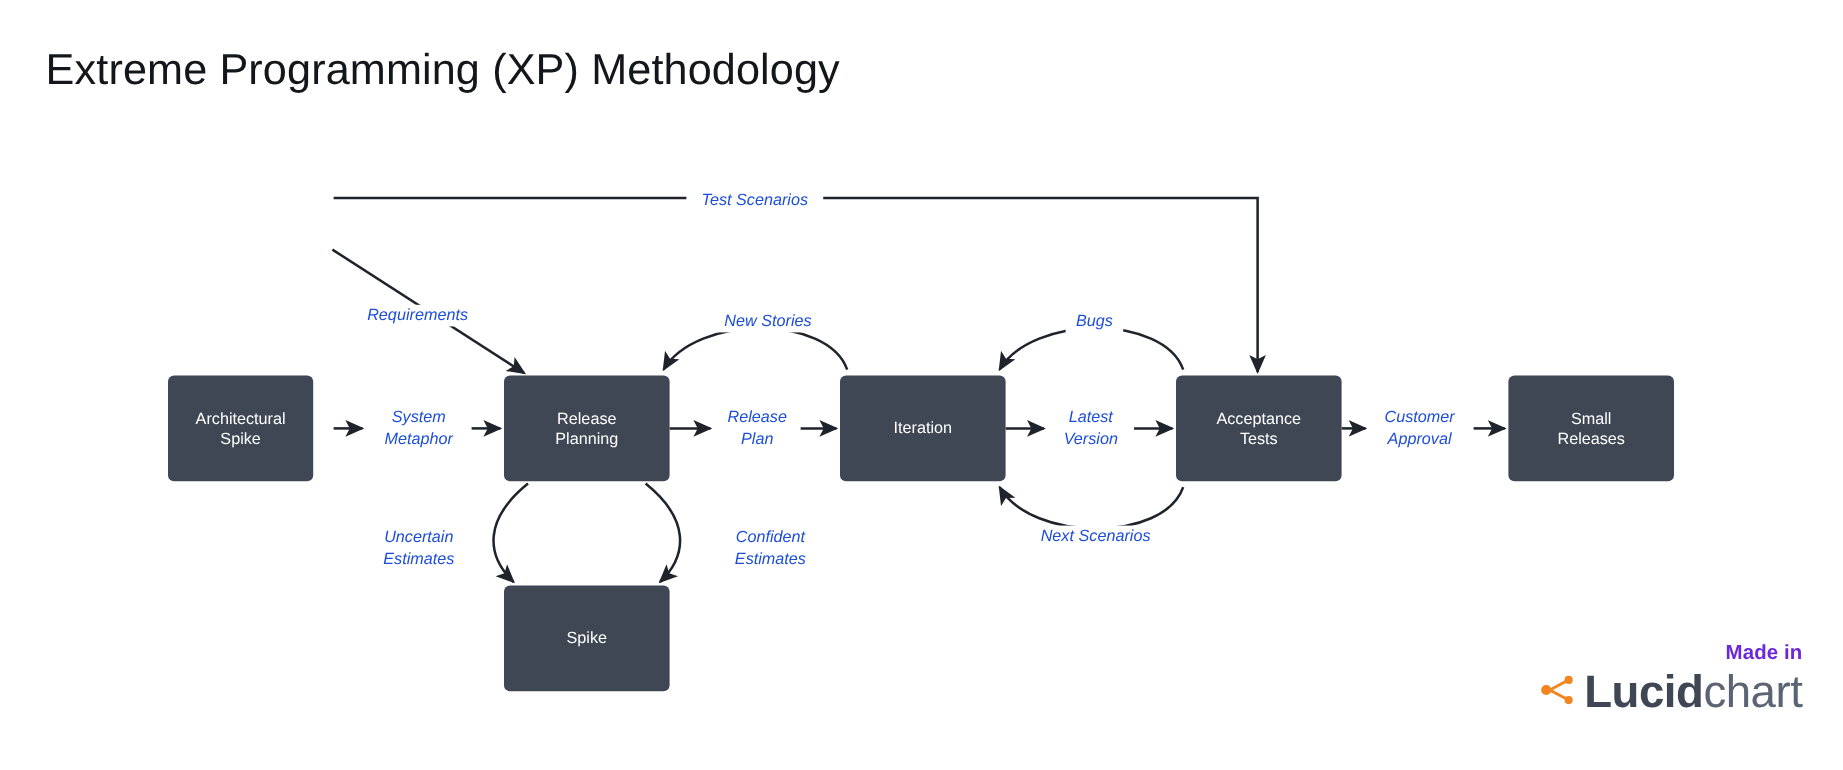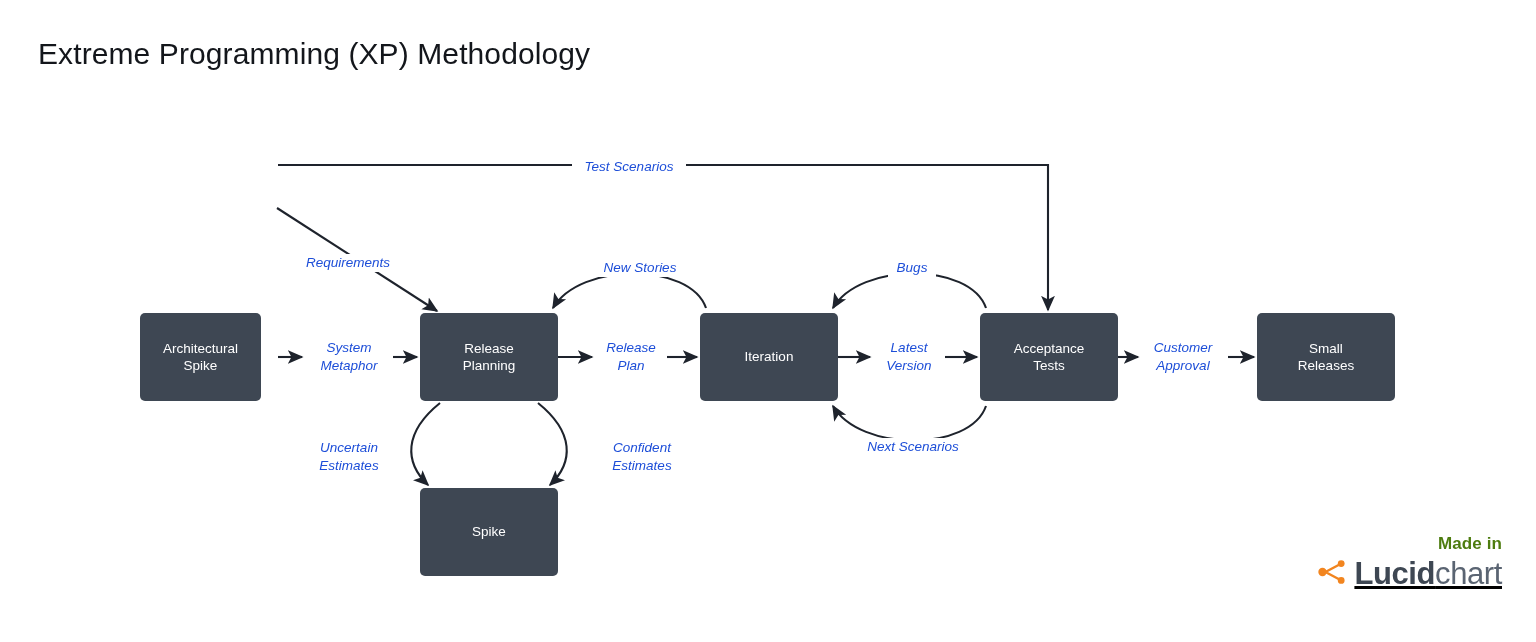--- a/index.html
+++ b/index.html
@@ -2,21 +2,21 @@
 <html><head>
 <meta charset="utf-8">
 <style>
   html,body{margin:0;padding:0;background:#ffffff;}
   body{width:1536px;height:642px;overflow:hidden;
        font-family:"Liberation Sans","DejaVu Sans",sans-serif;}
   #stage{position:relative;width:1536px;height:642px;background:#fff;}
 
   #page-title{
     position:absolute;left:38px;top:37px;
-    font-size:30px;font-weight:400;color:#13161b;
+    font-size:36px;font-weight:400;color:#13161b;
     letter-spacing:0.1px;white-space:nowrap;
   }
 
   svg#wires{position:absolute;left:0;top:0;width:1536px;height:642px;}
 
   .node{
     position:absolute;border-radius:5px;
     display:flex;align-items:center;justify-content:center;
     text-align:center;line-height:1.28;
     font-size:13.5px;color:#ffffff;
@@ -27,28 +27,28 @@
   .node span{display:block;white-space:pre-line;}
 
   .elabel{
     position:absolute;font-size:13.5px;color:#1d4ed8;
     line-height:1.3;text-align:center;white-space:pre-line;
     background:#ffffff;padding:0 3px;box-sizing:border-box;font-style:italic;
   }
 
   #brand{position:absolute;left:1276px;top:534px;width:226px;}
   #brand .made{
-    font-size:17px;font-weight:700;color:#4d7c0f;
+    font-size:17px;font-weight:700;color:#6d28d9;
     text-align:right;letter-spacing:0.1px;
   }
   #brand .logo-row{
     display:flex;align-items:center;justify-content:flex-end;
     margin-top:4px;gap:8px;
   }
-  #brand .word{font-size:31px;letter-spacing:-0.4px;line-height:1;text-decoration:underline;}
+  #brand .word{font-size:38px;letter-spacing:-0.4px;line-height:1;}
   #brand .word b{font-weight:700;color:#3e4753;}
   #brand .word i{font-style:normal;font-weight:400;color:#5a6472;}
 </style>
 </head>
 <body>
 
 <div id="stage">
 
   <div id="page-title">Extreme Programming (XP) Methodology</div>
 

